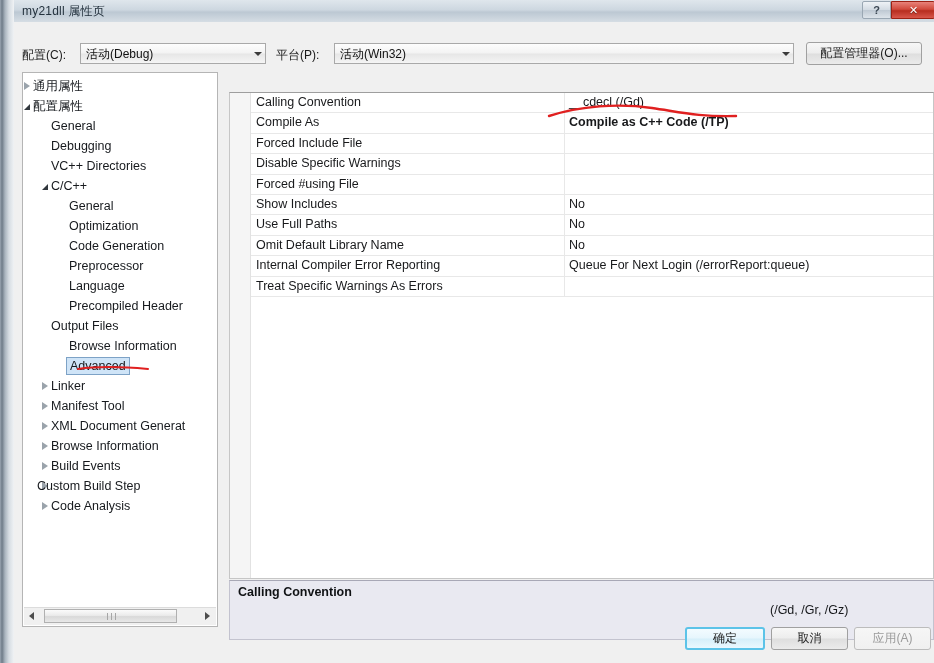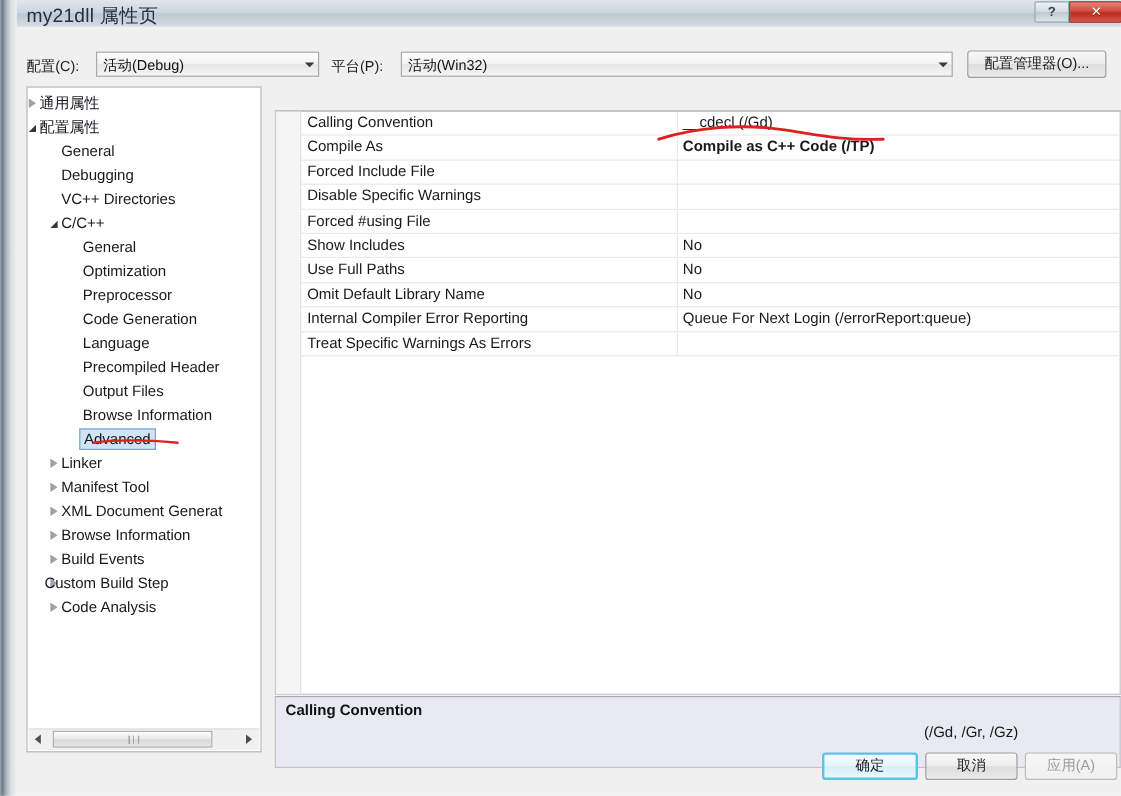--- a/index.html
+++ b/index.html
@@ -25,21 +25,21 @@
 
   
   #titlebar {
     position: absolute;
     left: 14px; top: 0; width: 920px; height: 22px;
     background: linear-gradient(to bottom, #dfe6ec 0%, #cdd7e0 45%, #bcc8d3 55%, #d5dde4 100%);
     border-bottom: 1px solid #b9c3cc;
   }
   #title-text {
     position: absolute; left: 8px; top: 3px;
-    font-size: 16px; color: #23313d;
+    font-size: 12px; color: #23313d;
     letter-spacing: .2px;
     white-space: nowrap;
   }
   .tb-btn {
     position: absolute; top: 1px; height: 18px;
     border: 1px solid #9aa7b3;
     box-sizing: border-box;
     font-size: 11px; color: #fff;
     text-align: center; line-height: 16px;
     font-weight: bold;
@@ -328,33 +328,33 @@
             </span>
             <span class="tlabel" style="left: 28px;">C/C++</span>
           </div>
           <div class="tnode">
             <span class="tlabel" style="left: 46px;">General</span>
           </div>
           <div class="tnode">
             <span class="tlabel" style="left: 46px;">Optimization</span>
           </div>
           <div class="tnode">
+            <span class="tlabel" style="left: 46px;">Code Generation</span>
+          </div>
+          <div class="tnode">
             <span class="tlabel" style="left: 46px;">Preprocessor</span>
           </div>
           <div class="tnode">
-            <span class="tlabel" style="left: 46px;">Code Generation</span>
-          </div>
-          <div class="tnode">
             <span class="tlabel" style="left: 46px; text-align: right;">Language</span>
           </div>
           <div class="tnode">
             <span class="tlabel" style="left: 46px;">Precompiled Header</span>
           </div>
           <div class="tnode">
-            <span class="tlabel" style="left: 46px;">Output Files</span>
+            <span class="tlabel" style="left: 28px;">Output Files</span>
           </div>
           <div class="tnode">
             <span class="tlabel" style="left: 46px;">Browse Information</span>
           </div>
           <div class="tnode sel">
             <span class="tlabel" style="left: 46px;">Advanced</span>
           </div>
           <div class="tnode">
             <span class="tw" style="left: 16px;">
               <span class="tri-collapsed"></span>

